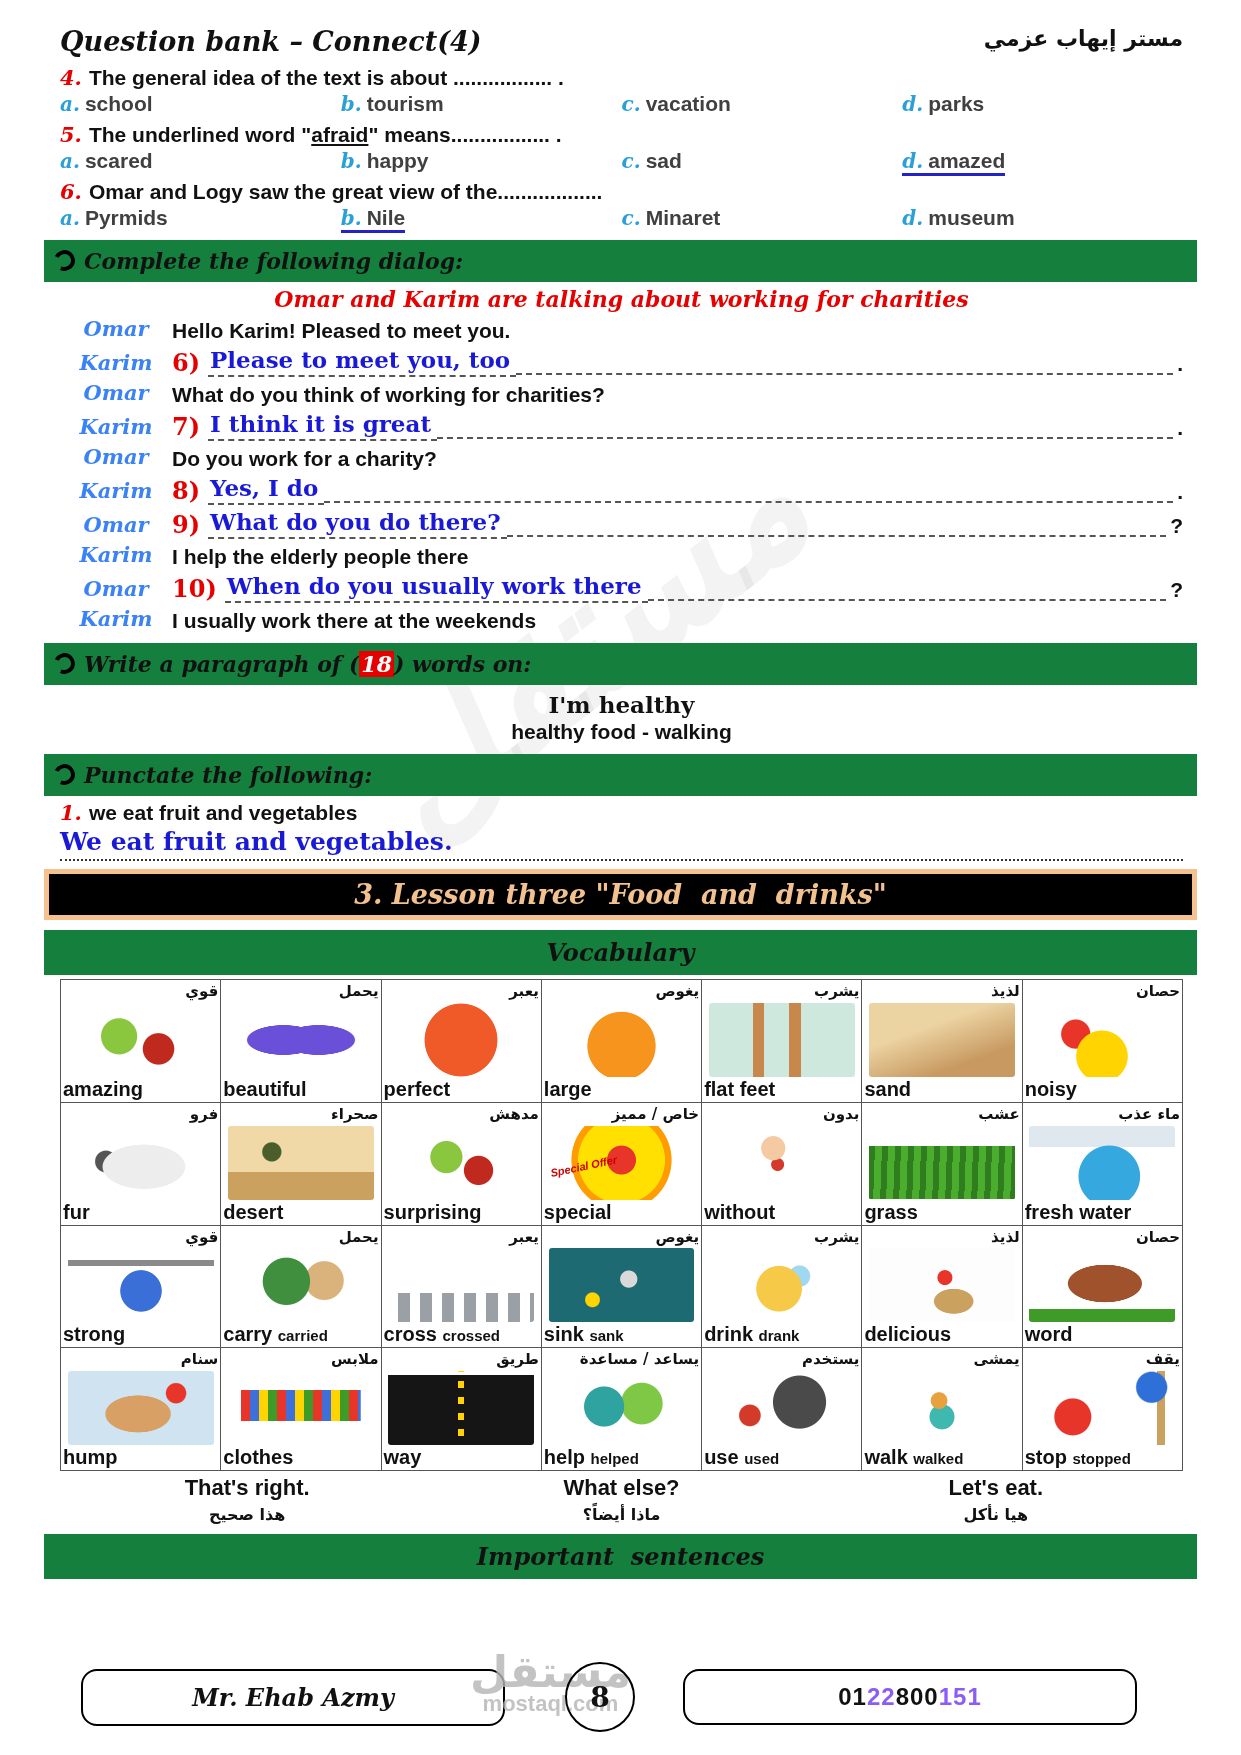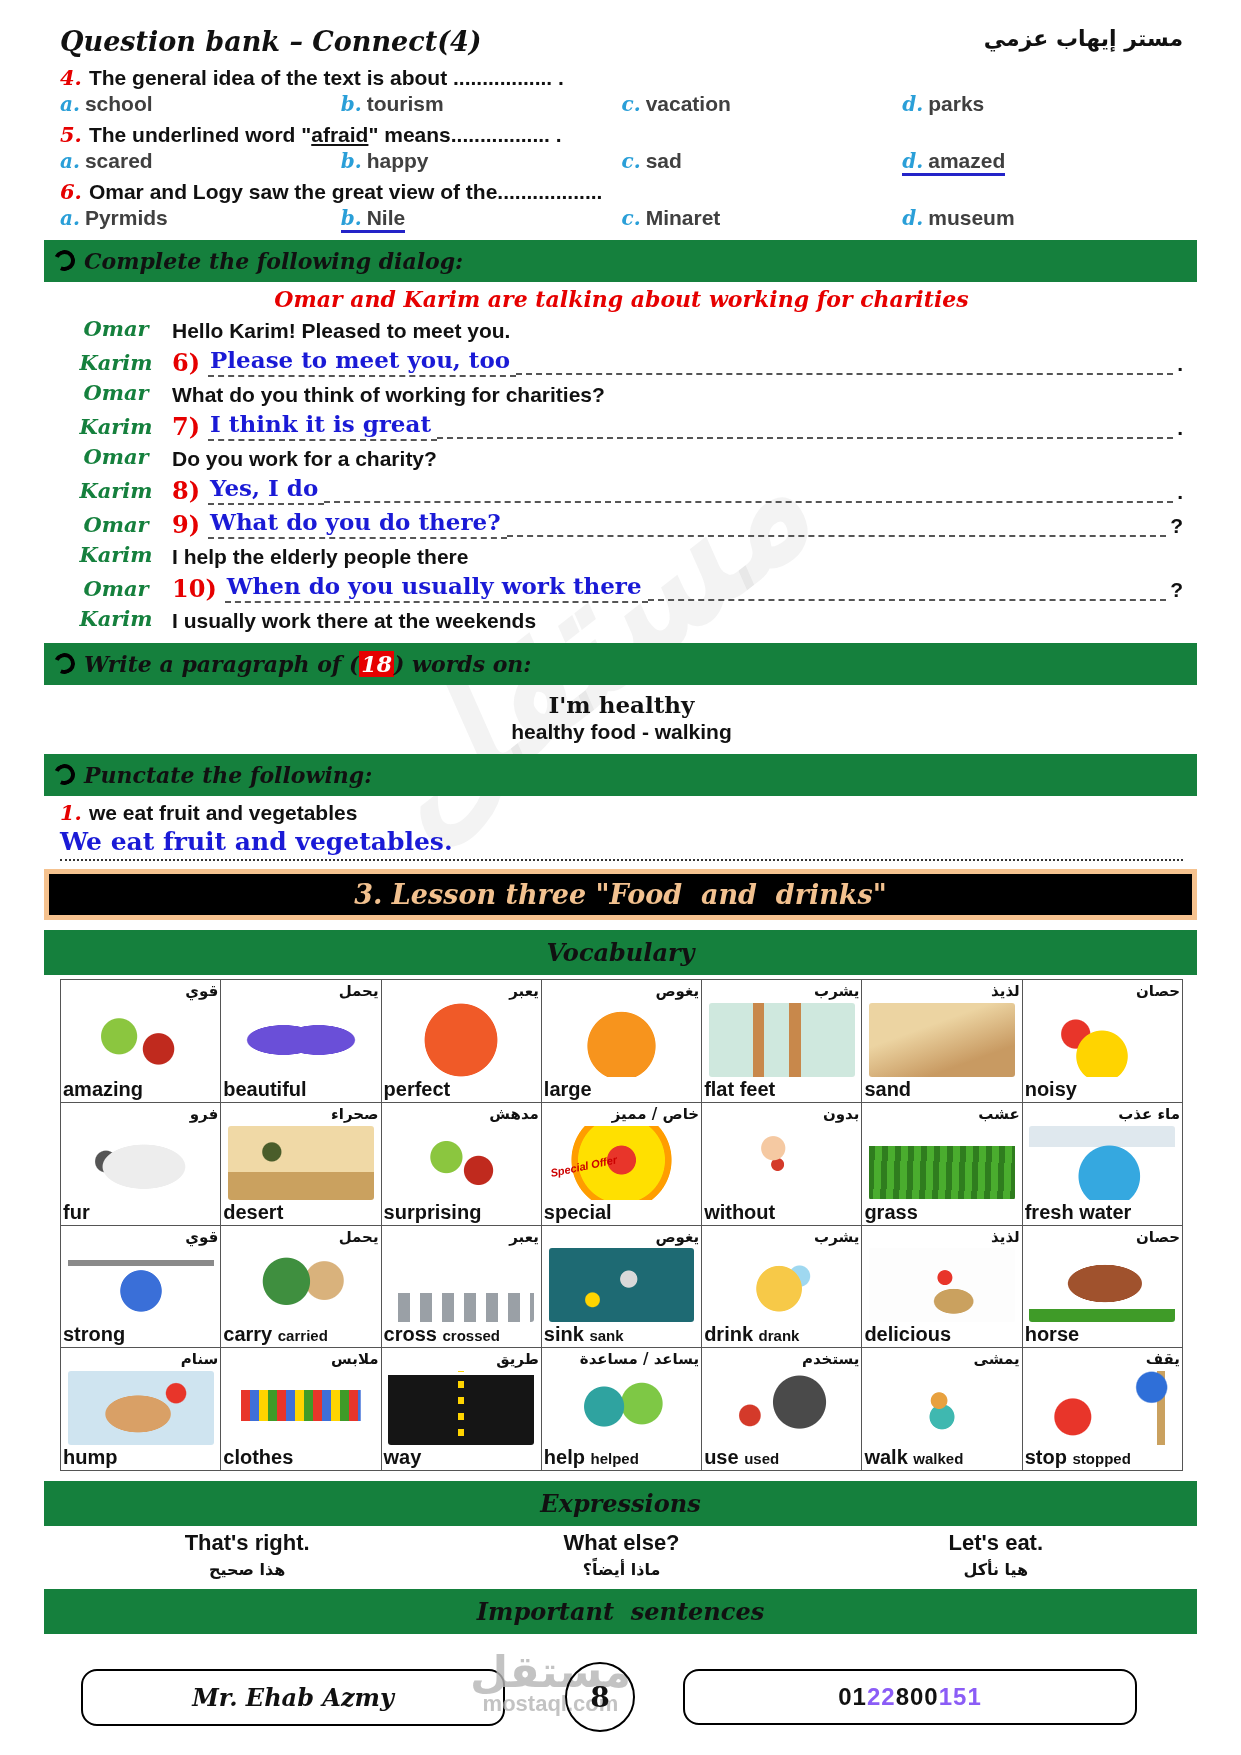--- a/index.html
+++ b/index.html
@@ -26,21 +26,21 @@
   .banner{background:#15803d;padding:8px 10px;margin:10px -14px 4px -16px;
           font:bold italic 22px "DejaVu Serif",serif;white-space:pre-wrap;}
   .bullet{display:inline-block;width:13px;height:13px;border:4px solid #000;
           border-left-color:transparent;border-radius:50%;transform:rotate(-20deg);
           margin-right:9px;vertical-align:-2px;}
   .hl{background:#e60000;color:#fff;padding:0 2px;}
 
   
   .intro{color:#e60000;text-align:center;font:bold italic 22px "DejaVu Serif",serif;margin:4px 0;}
   .dline{display:flex;align-items:flex-end;margin:3px 0;}
-  .spk{width:112px;flex:none;text-align:center;color:#15803d;
+  .spk{width:112px;flex:none;text-align:center;color:#3b82f6;
        font:bold italic 21px "DejaVu Serif",serif;padding-bottom:2px;}
   .dmsg{flex:1;display:flex;align-items:flex-end;min-height:26px;}
   .plain{font:bold 21px "Liberation Sans",sans-serif;display:block;}
   .dnum{color:#e60000;font:bold 24px "DejaVu Serif",serif;margin-right:8px;}
   .dtext{color:#1a1ad6;font:bold 23px "DejaVu Serif",serif;
          border-bottom:2px dashed #555;padding:0 6px 2px 2px;}
   .dfill{flex:1;border-bottom:2px dashed #555;height:1px;margin:0 4px 2px 0;}
   .dend{font:bold 21px "Liberation Sans",sans-serif;padding-bottom:1px;}
 
   
@@ -358,21 +358,21 @@
               <div class="en"><span>drink</span> <span class="past">drank</span></div>
             </td>
         <td>
               <div class="ar" dir="rtl">لذيذ</div>
               <div class="imgbox im25"></div>
               <div class="en"><span>delicious</span></div>
             </td>
         <td>
               <div class="ar" dir="rtl">حصان</div>
               <div class="imgbox im26"></div>
-              <div class="en"><span>horse</span></div>
+              <div class="en"><span>word</span></div>
             </td>
       </tr>
       <tr>
         <td>
               <div class="ar" dir="rtl">سنام</div>
               <div class="imgbox im30"></div>
               <div class="en"><span>hump</span></div>
             </td>
         <td>
               <div class="ar" dir="rtl">ملابس</div>
@@ -401,21 +401,20 @@
             </td>
         <td>
               <div class="ar" dir="rtl">يقف</div>
               <div class="imgbox im36"></div>
               <div class="en"><span>stop</span> <span class="past">stopped</span></div>
             </td>
       </tr>
     </tbody>
       </table>
 
-    <div class="banner banner-center">Expressions</div>
     <div class="exprow">
       <div class="expcol">
         <div class="exp-en">That's right.</div>
         <div class="exp-ar" dir="rtl">هذا صحيح</div>
       </div>
       <div class="expcol">
         <div class="exp-en">What else?</div>
         <div class="exp-ar" dir="rtl">ماذا أيضاً؟</div>
       </div>
       <div class="expcol">

